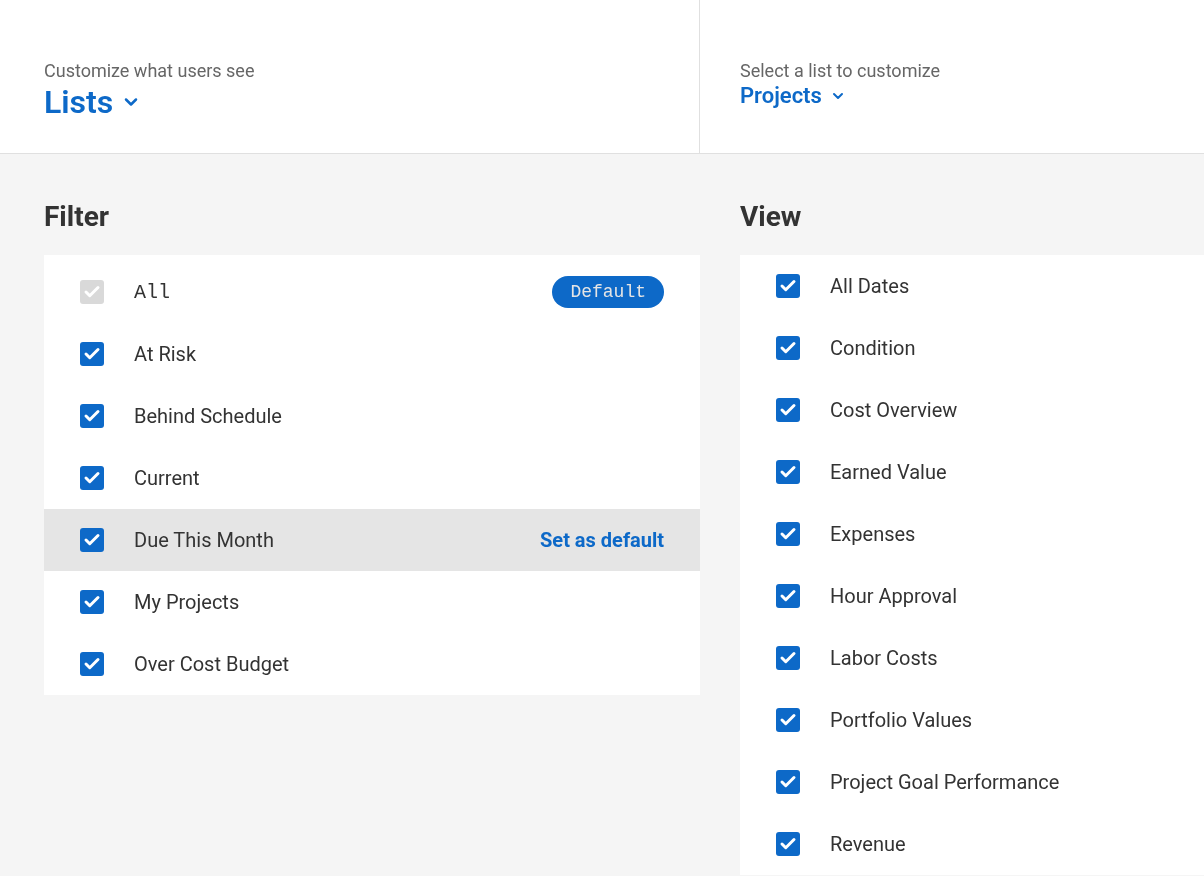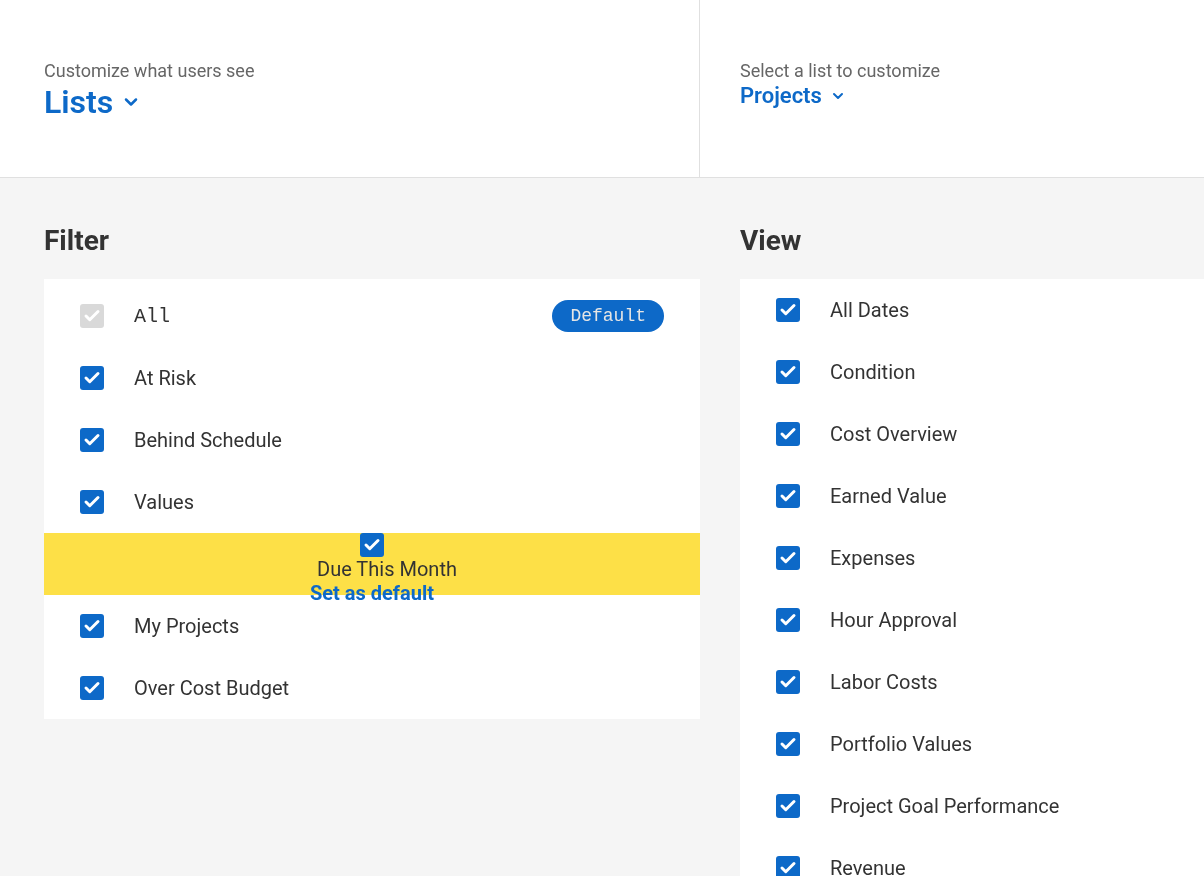--- a/index.html
+++ b/index.html
@@ -7,21 +7,21 @@
     font-family: -apple-system, BlinkMacSystemFont, "Segoe UI", Roboto, Helvetica, Arial, sans-serif;
     background: #f5f5f5;
     width: 1204px;
     height: 876px;
     overflow: hidden;
     color: #333;
   }
   .header {
     display: flex;
     background: #ffffff;
-    height: 178px;
+    height: 154px;
     border-bottom: 1px solid #e0e0e0;
   }
   .header-left {
     flex: 0 0 700px;
     padding: 60px 0 0 44px;
     border-right: 1px solid #e0e0e0;
   }
   .header-right {
     flex: 1;
     padding: 60px 0 0 40px;
@@ -80,22 +80,21 @@
     background: #fff;
     width: 466px; 
   }
   .row {
     display: flex;
     align-items: center;
     height: 62px;
     padding: 0 36px;
   }
   .row.highlight {
-    background: #fde047;
-    flex-direction: column;
+    background: #e5e5e5;
   }
   .cbx {
     width: 24px;
     height: 24px;
     border-radius: 3px;
     background: #0d69c8;
     display: flex;
     align-items: center;
     justify-content: center;
     flex-shrink: 0;
@@ -186,21 +185,21 @@
           </div>
           <div class="row-label">Behind Schedule</div>
           <div class="spacer"></div>
         </div>
         <div class="row">
           <div class="cbx">
             <svg width="18" height="18" viewBox="0 0 24 24" fill="none" stroke="#ffffff" stroke-width="4" stroke-linecap="round" stroke-linejoin="round">
               <polyline points="20 6 9 17 4 12"></polyline>
             </svg>
           </div>
-          <div class="row-label">Values</div>
+          <div class="row-label">Current</div>
           <div class="spacer"></div>
         </div>
         <div class="row highlight">
           <div class="cbx">
             <svg width="18" height="18" viewBox="0 0 24 24" fill="none" stroke="#ffffff" stroke-width="4" stroke-linecap="round" stroke-linejoin="round">
               <polyline points="20 6 9 17 4 12"></polyline>
             </svg>
           </div>
           <div class="row-label">Due This Month</div>
           <div class="spacer"></div>

